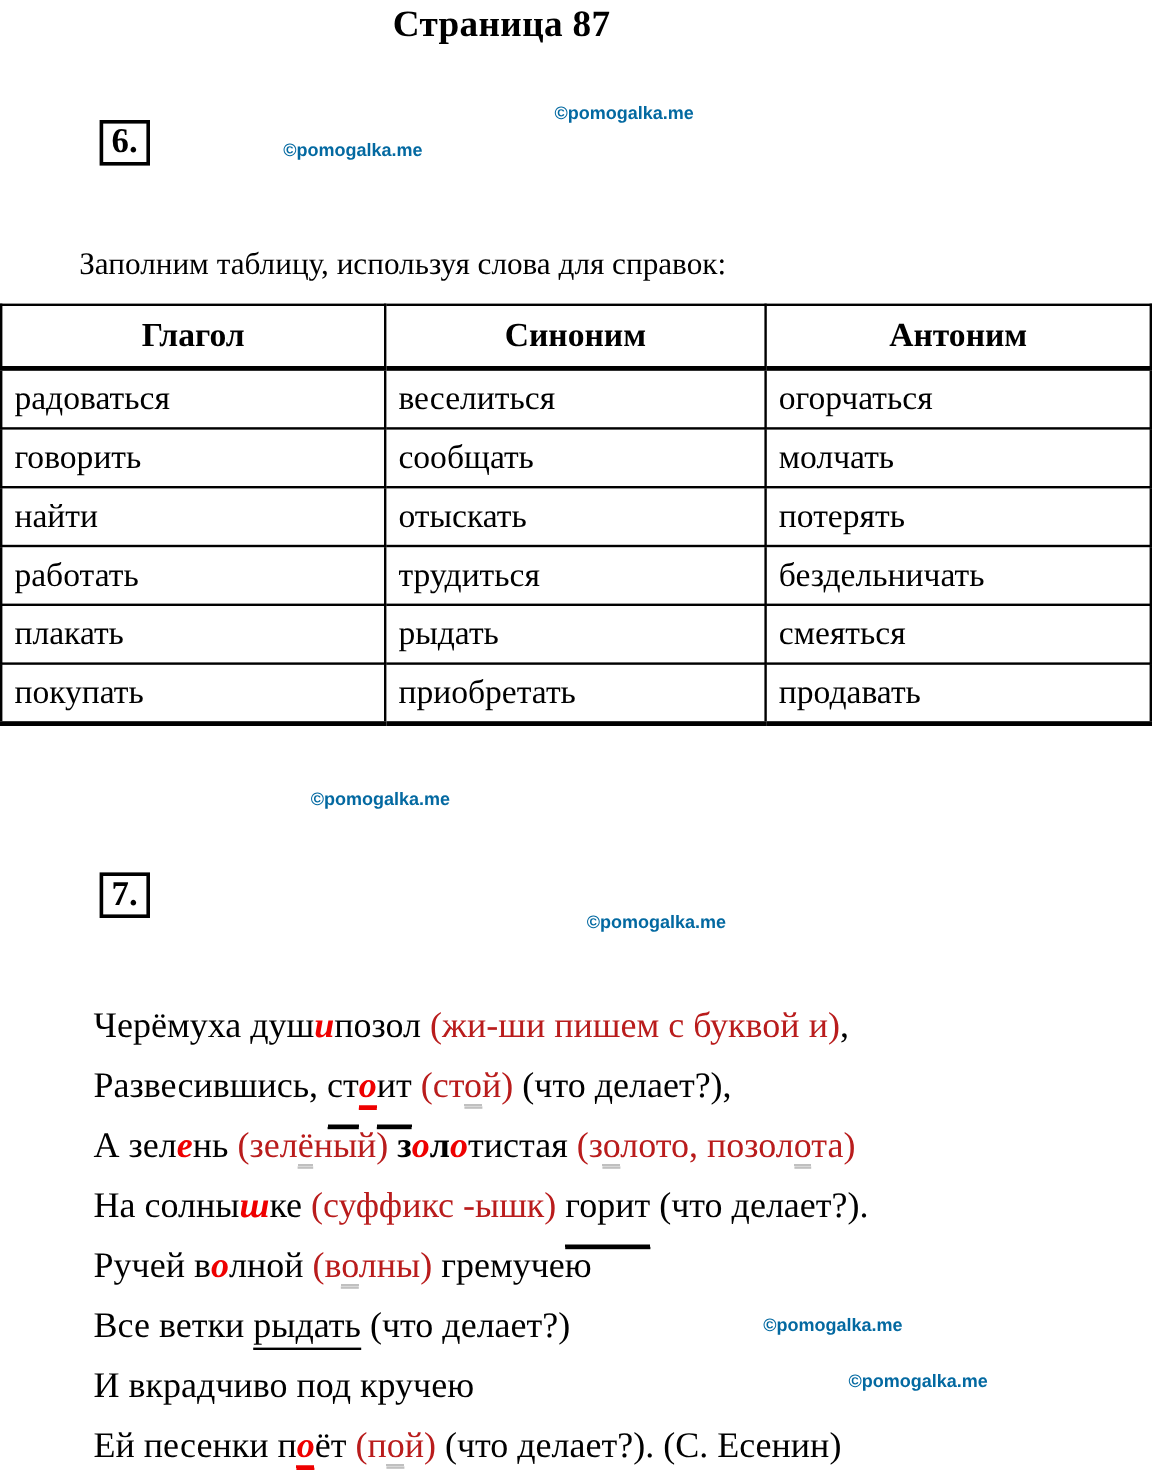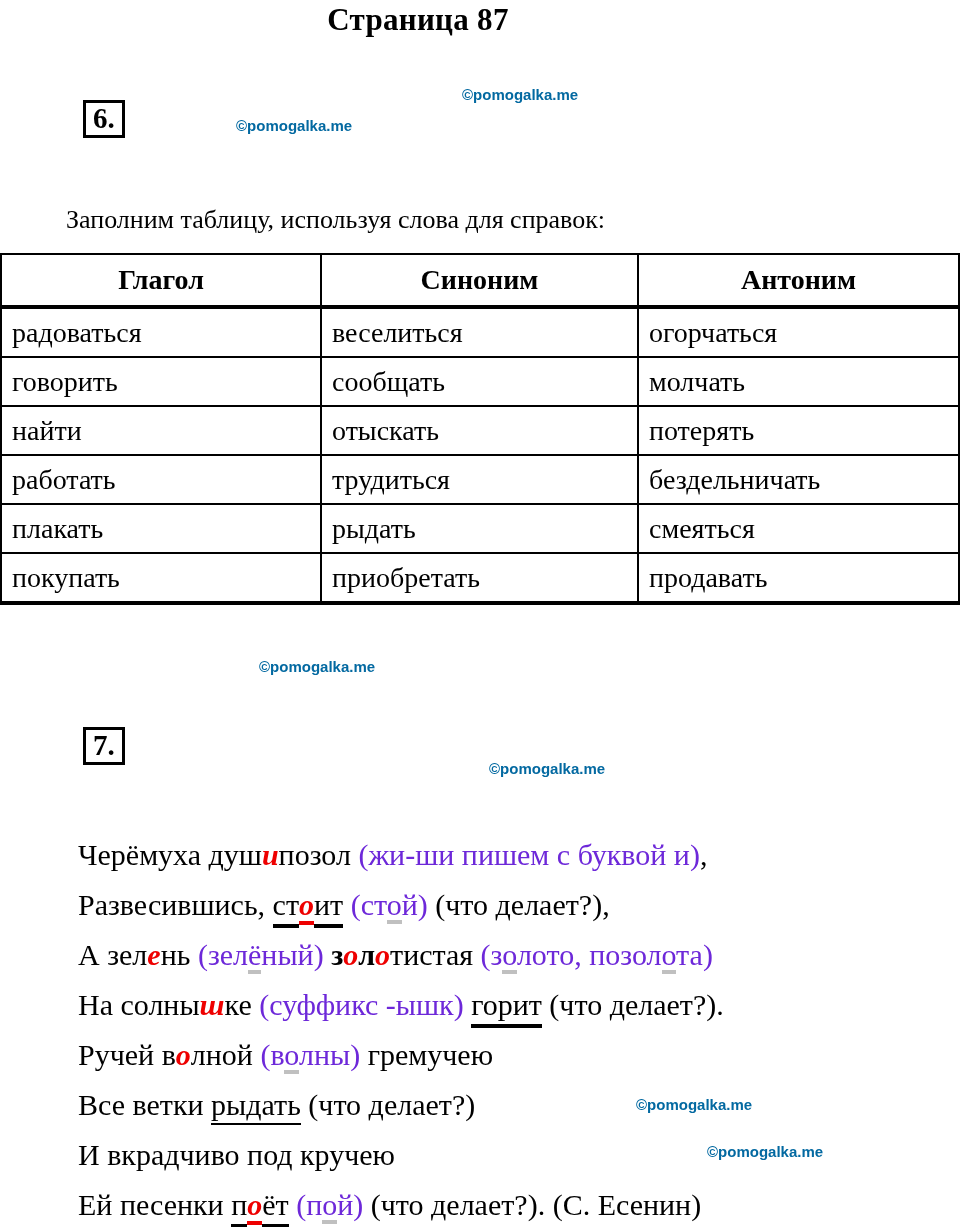--- a/index.html
+++ b/index.html
@@ -103,27 +103,27 @@
     white-space: nowrap;
   }
   .poem .ln { height: 50px; }
 
   .red {
     color: #ee0000;
     font-weight: bold;
     font-style: italic;
   }
   .bold { font-weight: bold; }
-  .gray { color: #6d28d9; }
+  .gray { color: #b91c1c; }
 
   
   .pred {
     border-bottom: 2px solid #000000;
     box-shadow: inset 0 -6px 0 -4px #000000;
-    padding-bottom: 5px;
+    padding-bottom: 18px;
   }
   .pred-red {
     box-shadow: inset 0 -6px 0 -4px #ee0000;
     border-bottom: 2px solid #ee0000;
     padding-bottom: 2px;
   }
   .gpred {
     border-bottom: 2px solid #c0c0c0;
     box-shadow: inset 0 -6px 0 -4px #c0c0c0;
     padding-bottom: 1px;

